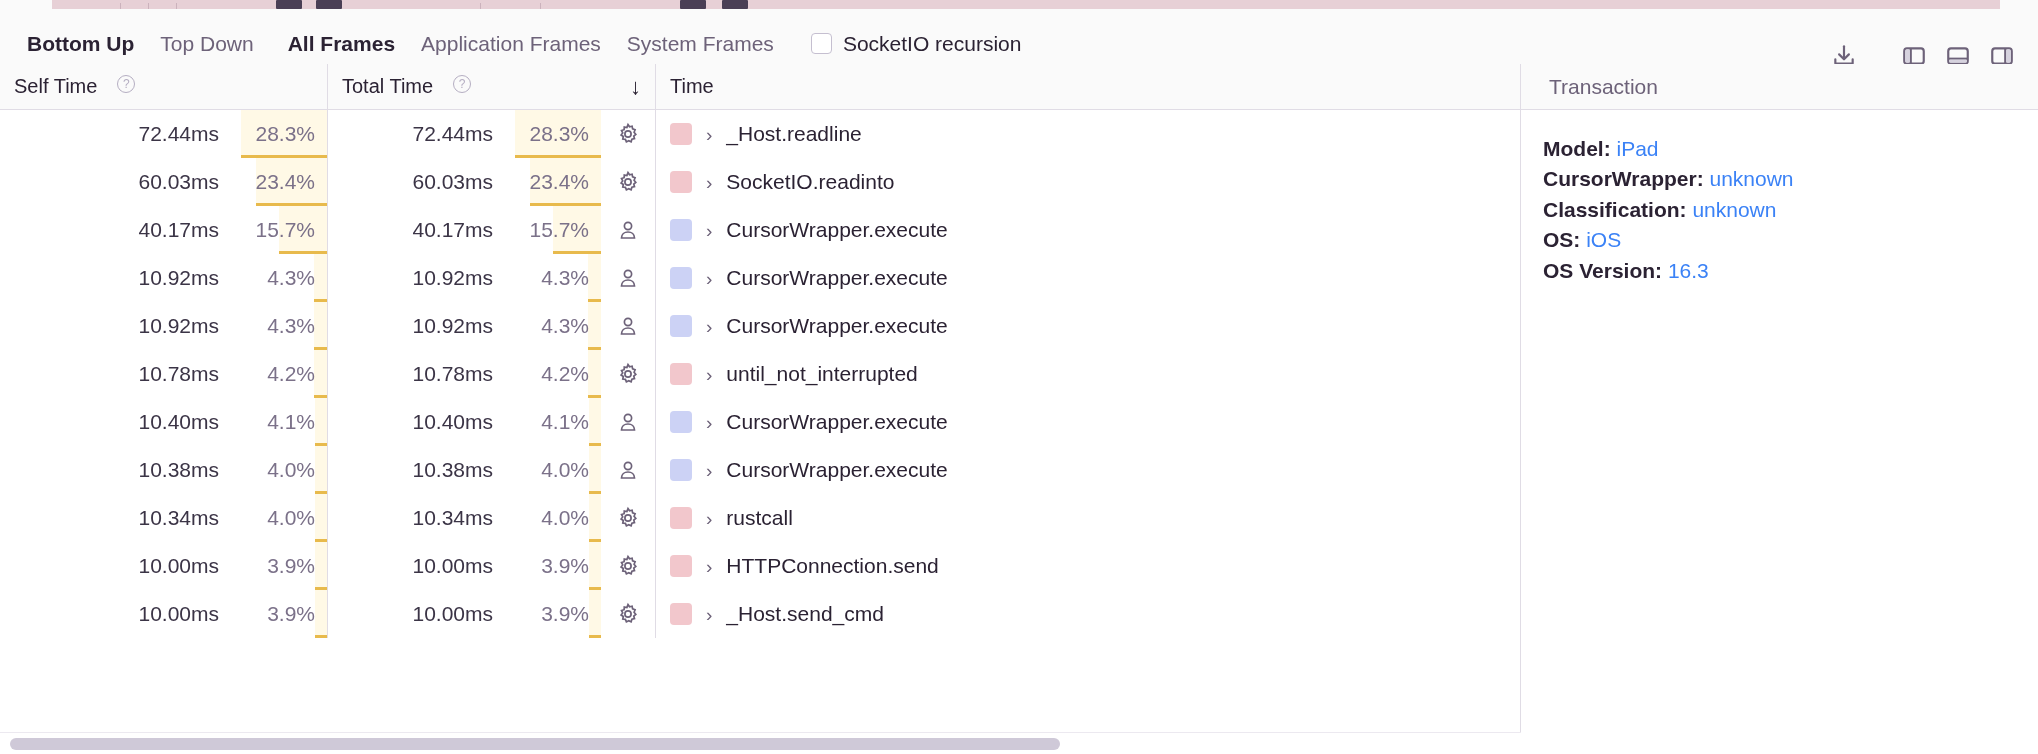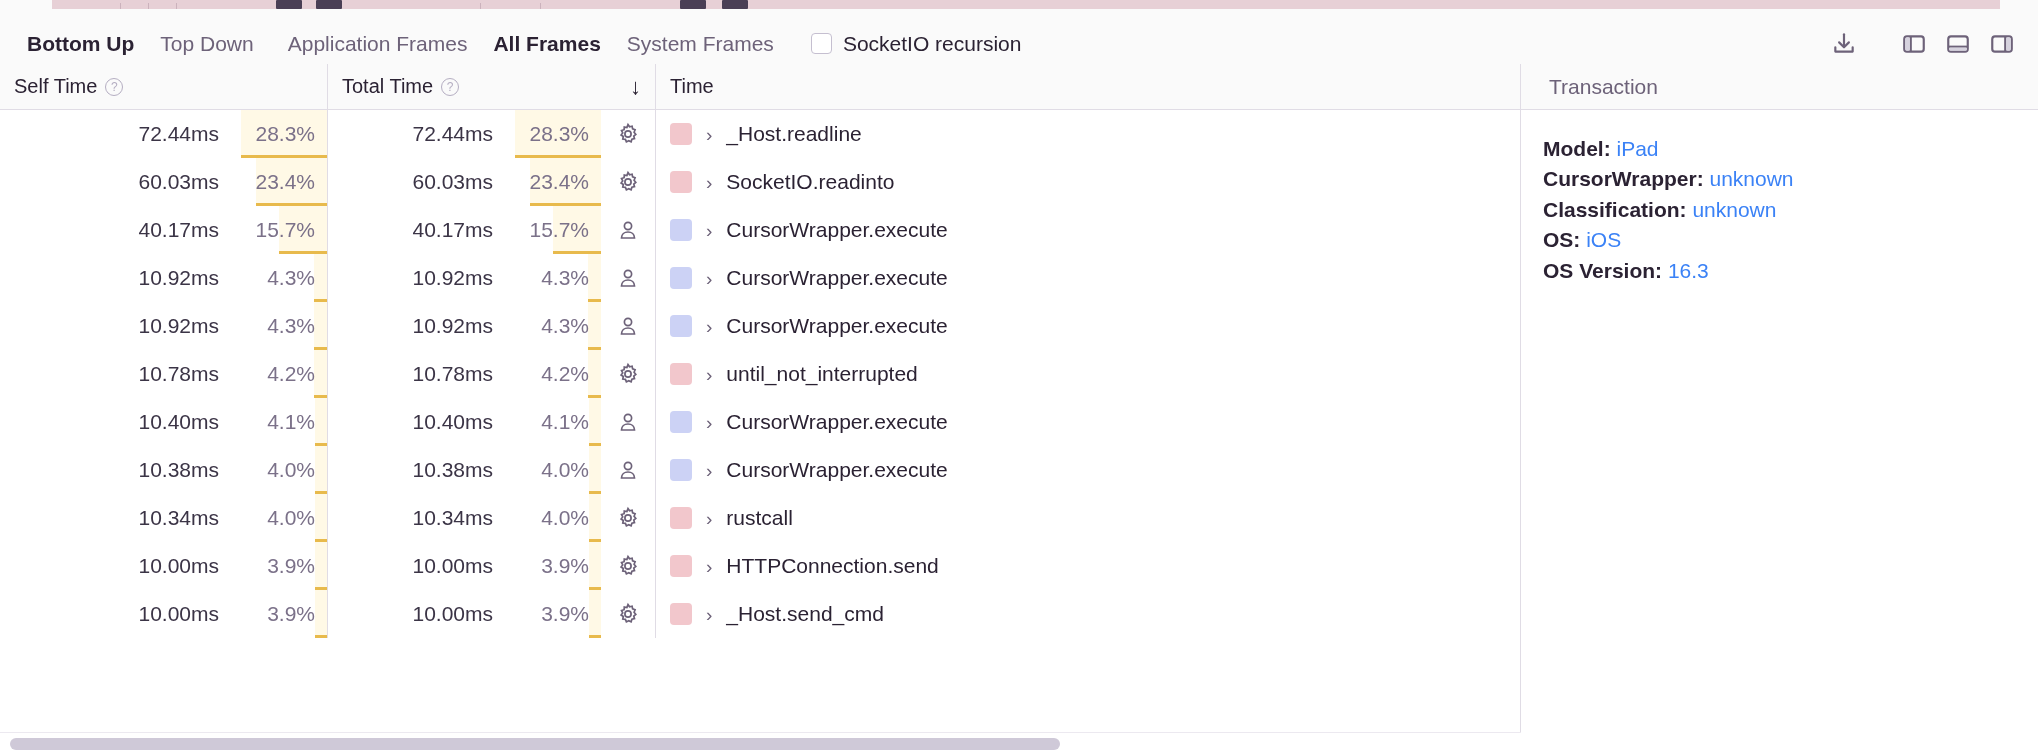--- a/index.html
+++ b/index.html
@@ -27,21 +27,21 @@
   .flame-sliver .tick {
     position:absolute; top:3px; height:6px; width:1px; background:#cbb2bc;
   }
 
   
   .toolbar {
     position: absolute; top: 9px; left: 0;
     width: 2038px; height: 70px;
     background: #fafafa;
     border-bottom: 1px solid #e0dce5;
-    display: flex; align-items: center;
+    display: flex; align-items: flex-end;
   }
   .tabs-left { display: flex; align-items: center; height: 100%; padding-left: 14px; }
   .tab {
     position: relative;
     height: 100%;
     display: flex; align-items: center;
     padding: 0 13px;
     font-size: 21px;
     color: #6d6279;
     cursor: pointer;
@@ -107,21 +107,21 @@
     display: flex; align-items: center;
     font-size: 20px; color: #2b2233;
     border-right: 1px solid #e0dce5;
     padding: 0 14px;
     cursor: pointer;
     position: relative;
   }
   .th.self  { width: 328px; }
   .th.total { width: 328px; justify-content: space-between; }
   .th.frame { flex: 1 1 auto; border-right: none; }
-  .th-label { display: flex; align-items: center; gap: 8px; }
+  .th-label { display: flex; align-items: flex-start; gap: 20px; }
   .q-icon {
     width: 18px; height: 18px; border-radius: 50%;
     border: 1.4px solid #b5aec2; color: #b5aec2;
     font-size: 12px; line-height: 16px; text-align: center;
     font-family: "Liberation Sans", sans-serif;
   }
   .sort-arrow { color: #2b2233; font-size: 22px; line-height: 1; }
 
   
   .tbody { flex: 1 1 auto; position: relative; overflow: hidden; }
@@ -235,25 +235,25 @@
 
 <div class="toolbar">
   <div class="tabs-left">
     <div class="tab active">
       <span>Bottom Up</span>
     </div>
     <div class="tab">
       <span>Top Down</span>
     </div>
     <div class="tab-sep"></div>
+    <div class="tab active">
+      <span>All Frames</span>
+    </div>
     <div class="tab">
       <span>Application Frames</span>
-    </div>
-    <div class="tab active">
-      <span>All Frames</span>
     </div>
     <div class="tab">
       <span>System Frames</span>
     </div>
     <div class="chk-wrap">
       <div class="chk-box"></div>
       <div class="chk-label">SocketIO recursion</div>
     </div>
   </div>
 

